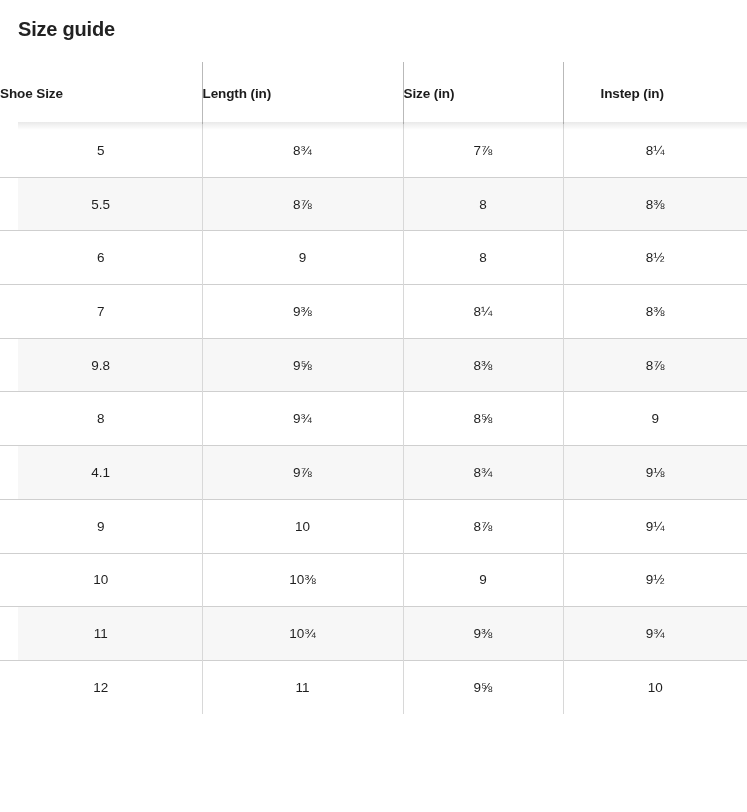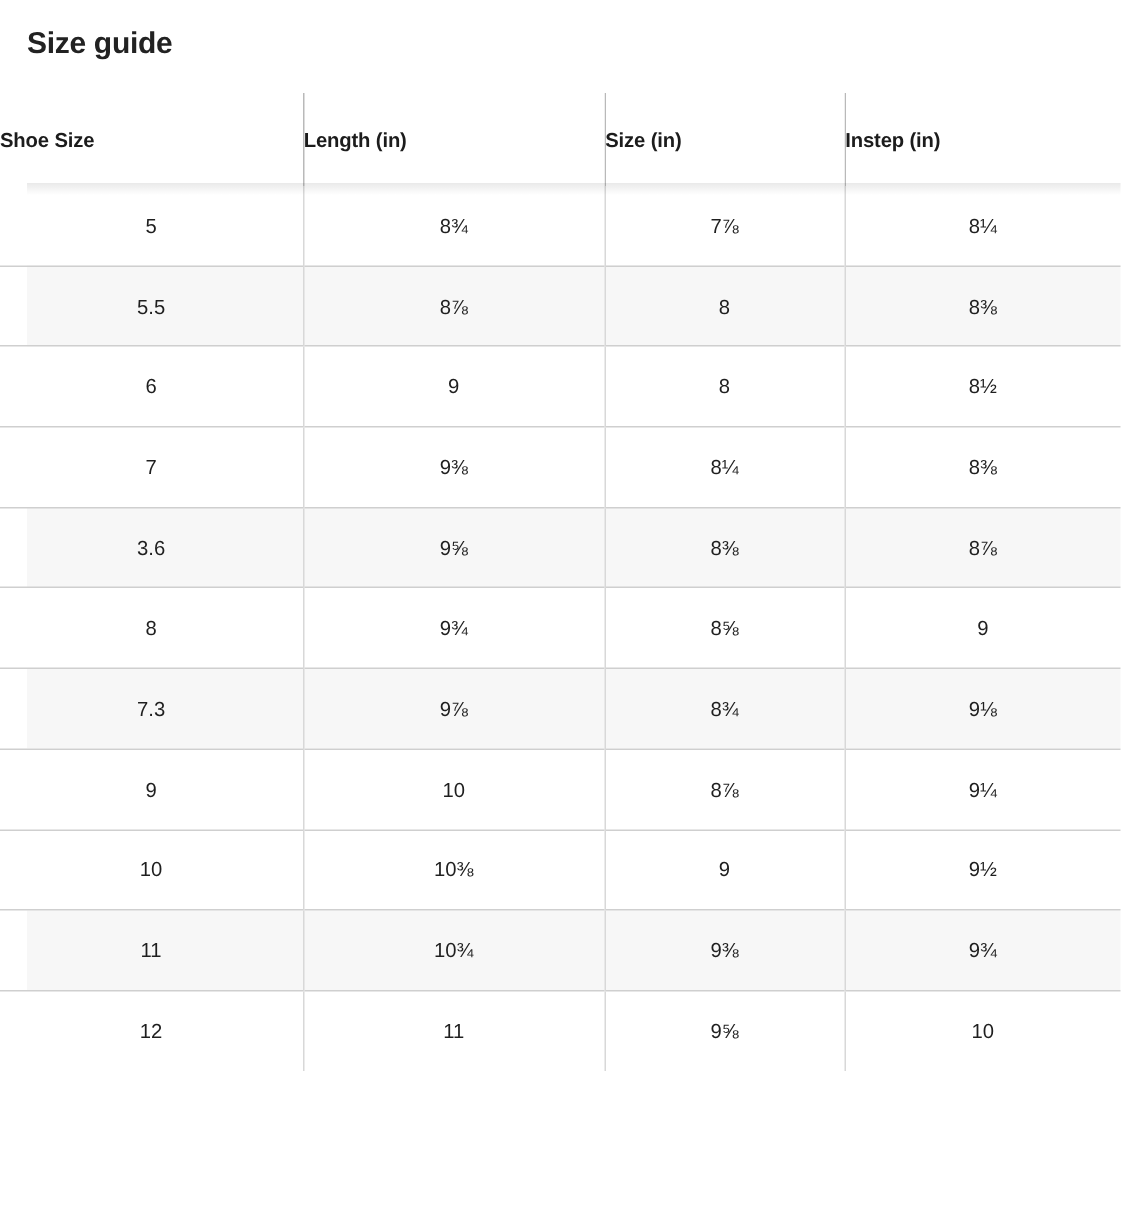--- a/index.html
+++ b/index.html
@@ -53,20 +53,21 @@
     color: #1c1c1c;
     text-align: left;
     vertical-align: middle;
     background: #ffffff;
     border-right: 1px solid #b9b9b9;
     padding: 0;
     letter-spacing: -0.1px;
   }
   table.size-table thead th:last-child {
     border-right: none;
+    padding-left: 37px;
   }
   table.size-table thead tr {
     position: relative;
   }
   #header-shadow {
     position: absolute;
     left: 18px;
     top: 122px;
     width: 729px;
     height: 8px;
@@ -146,33 +147,33 @@
             <td>8</td>
             <td>8½</td>
           </tr>
           <tr class="odd">
             <td>7</td>
             <td>9⅜</td>
             <td>8¼</td>
             <td>8⅜</td>
           </tr>
           <tr class="even">
-            <td>3.6</td>
+            <td>9.8</td>
             <td>9⅝</td>
             <td>8⅜</td>
             <td>8⅞</td>
           </tr>
           <tr class="odd">
             <td>8</td>
             <td>9¾</td>
             <td>8⅝</td>
             <td>9</td>
           </tr>
           <tr class="even">
-            <td>7.3</td>
+            <td>4.1</td>
             <td>9⅞</td>
             <td>8¾</td>
             <td>9⅛</td>
           </tr>
           <tr class="odd">
             <td>9</td>
             <td>10</td>
             <td>8⅞</td>
             <td>9¼</td>
           </tr>

